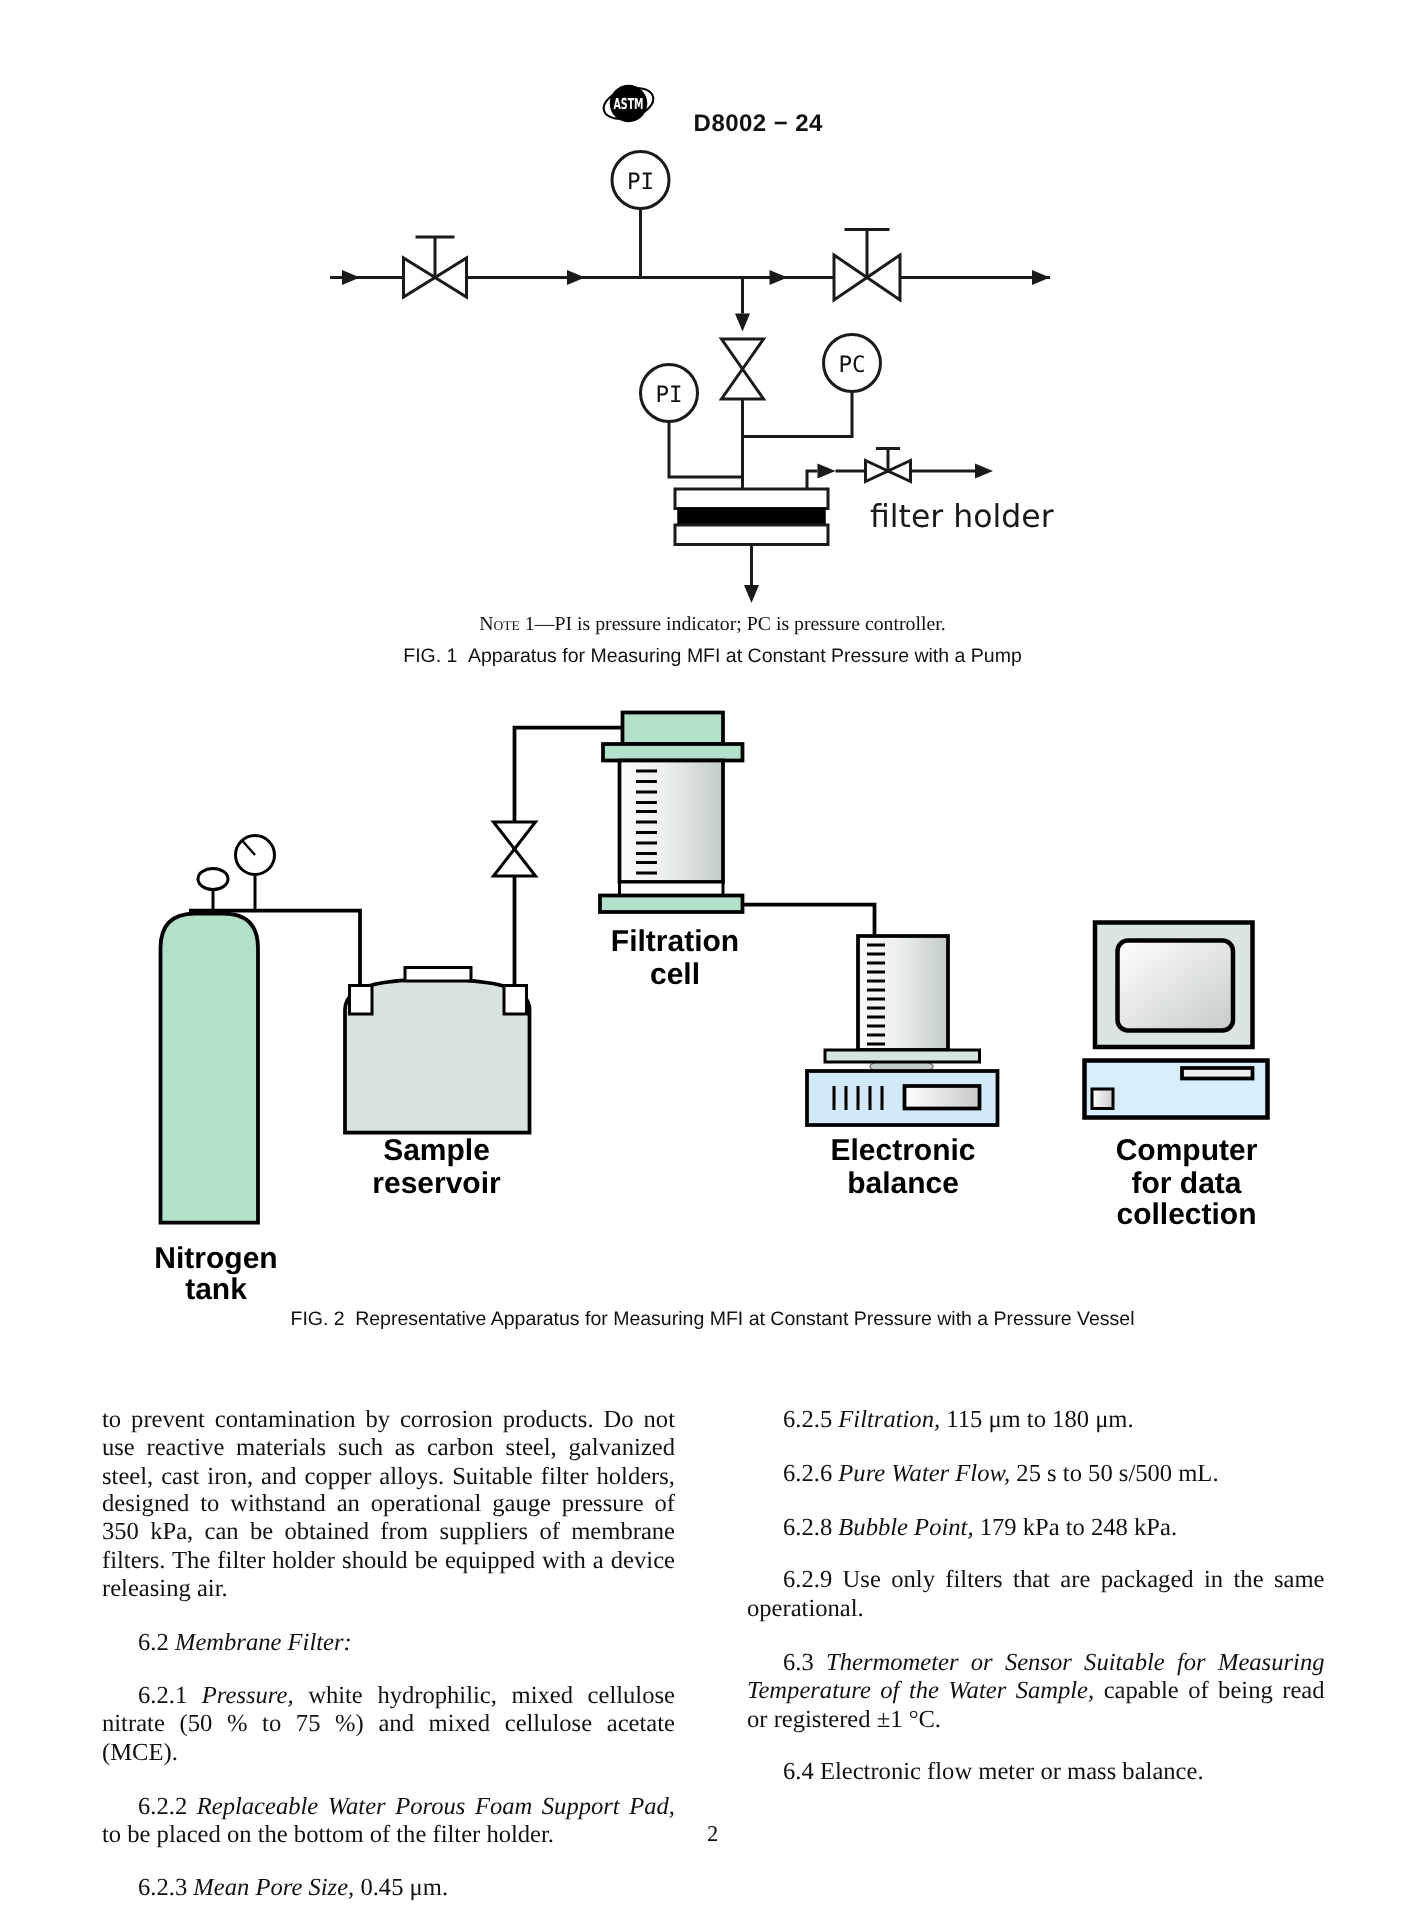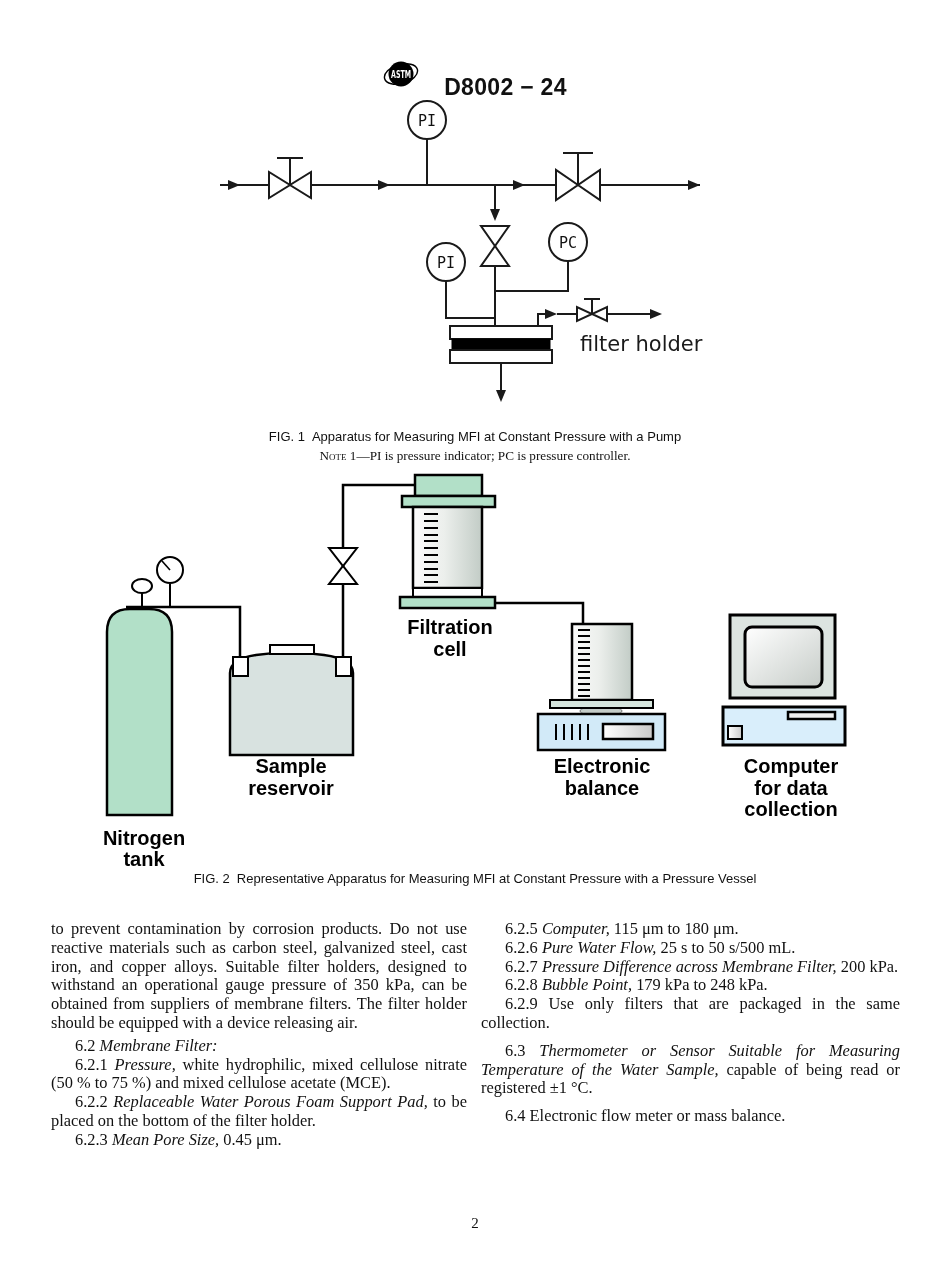--- a/index.html
+++ b/index.html
@@ -2,38 +2,38 @@
 <html><head>
 <meta charset="utf-8">
 <style>
   html,body{margin:0;padding:0;background:#fff;}
   .page{
     position:relative;width:950px;height:1272px;background:#ffffff;
     font-family:"Liberation Serif",serif;color:#111;overflow:hidden;
   }
   
   .hdr{position:absolute;top:46px;left:0;width:100%;display:flex;align-items:center;justify-content:center;gap:25px;}
-  .designation{font-family:"Liberation Sans",sans-serif;font-weight:bold;font-size:23px;letter-spacing:.3px;margin-top:28px;}
-  
-  .fig-note{position:absolute;left:0;width:100%;text-align:center;font-size:13.2px;margin-top:40px;}
+  .designation{font-family:"Liberation Sans",sans-serif;font-weight:bold;font-size:16px;letter-spacing:.3px;margin-top:28px;}
+  
+  .fig-note{position:absolute;left:0;width:100%;text-align:center;font-size:13.2px;}
   .fig-note .sc{font-variant:small-caps;}
   .fig-cap{position:absolute;left:0;width:100%;text-align:center;
     font-family:"Liberation Sans",sans-serif;font-weight:normal;font-size:13px;}
   .fig-cap .cap-label{margin-right:7px;}
   
   .fig1{position:absolute;left:0;top:95px;}
   .fig2{position:absolute;left:0;top:460px;}
   svg text.instr{font-family:"DejaVu Sans Mono",monospace;font-size:15px;fill:#111;}
   svg text.eqlabel{font-family:"Liberation Sans",sans-serif;font-weight:bold;font-size:20px;fill:#000;}
   svg text.fh{font-family:"DejaVu Sans",sans-serif;font-size:21px;fill:#1a1a1a;}
   
   .col{position:absolute;top:920px;width:416px;font-size:16.4px;line-height:18.8px;text-align:justify;}
   .col-left{left:51px;}
   .col-right{left:481px;width:419px;}
-  .para{margin:0;text-indent:24px;}
+  .para{margin:17px;text-indent:24px;}
   .para.noindent{text-indent:0;}
   .para.sect{margin-top:4px;}
   .para.sect-gap{margin-top:9px;}
   .it{font-style:italic;}
   .num{white-space:nowrap;}
   
   .pagenum{position:absolute;top:1215px;left:0;width:100%;text-align:center;font-size:15px;}
 </style>
 </head>
 <body>
@@ -231,24 +231,23 @@
 
   <div class="col col-left">
     <p class="para noindent">to prevent contamination by corrosion products. Do not use reactive materials such as carbon steel, galvanized steel, cast iron, and copper alloys. Suitable filter holders, designed to withstand an operational gauge pressure of 350 kPa, can be obtained from suppliers of membrane filters. The filter holder should be equipped with a device releasing air.</p>
     <p class="para sect"><span class="num">6.2</span> <span class="it">Membrane Filter:</span></p>
     <p class="para"><span class="num">6.2.1</span> <span class="it">Pressure,</span> <span>white hydrophilic, mixed cellulose nitrate (50 % to 75 %) and mixed cellulose acetate (MCE).</span></p>
     <p class="para"><span class="num">6.2.2</span> <span class="it">Replaceable Water Porous Foam Support Pad,</span> <span>to be placed on the bottom of the filter holder.</span></p>
     <p class="para"><span class="num">6.2.3</span> <span class="it">Mean Pore Size,</span> <span>0.45 μm.</span></p>
   </div>
 
   <div class="col col-right">
-    <p class="para"><span class="num">6.2.5</span> <span class="it">Computer,</span> <span>115 μm to 180 μm.</span></p>
+    <p class="para"><span class="num">6.2.5</span> <span class="it">Filtration,</span> <span>115 μm to 180 μm.</span></p>
     <p class="para"><span class="num">6.2.6</span> <span class="it">Pure Water Flow,</span> <span>25 s to 50 s/500 mL.</span></p>
-    <p class="para"><span class="num">6.2.7</span> <span class="it">Pressure Difference across Membrane Filter,</span> <span>200 kPa.</span></p>
     <p class="para"><span class="num">6.2.8</span> <span class="it">Bubble Point,</span> <span>179 kPa to 248 kPa.</span></p>
-    <p class="para"><span class="num">6.2.9</span> <span>Use only filters that are packaged in the same collection.</span></p>
+    <p class="para"><span class="num">6.2.9</span> <span>Use only filters that are packaged in the same operational.</span></p>
     <p class="para sect-gap"><span class="num">6.3</span> <span class="it">Thermometer or Sensor Suitable for Measuring Temperature of the Water Sample,</span> <span>capable of being read or registered ±1 °C.</span></p>
     <p class="para sect-gap"><span class="num">6.4</span> <span>Electronic flow meter or mass balance.</span></p>
   </div>
 
   <div class="pagenum">2</div>
 
 </div>
 
 </body></html>

